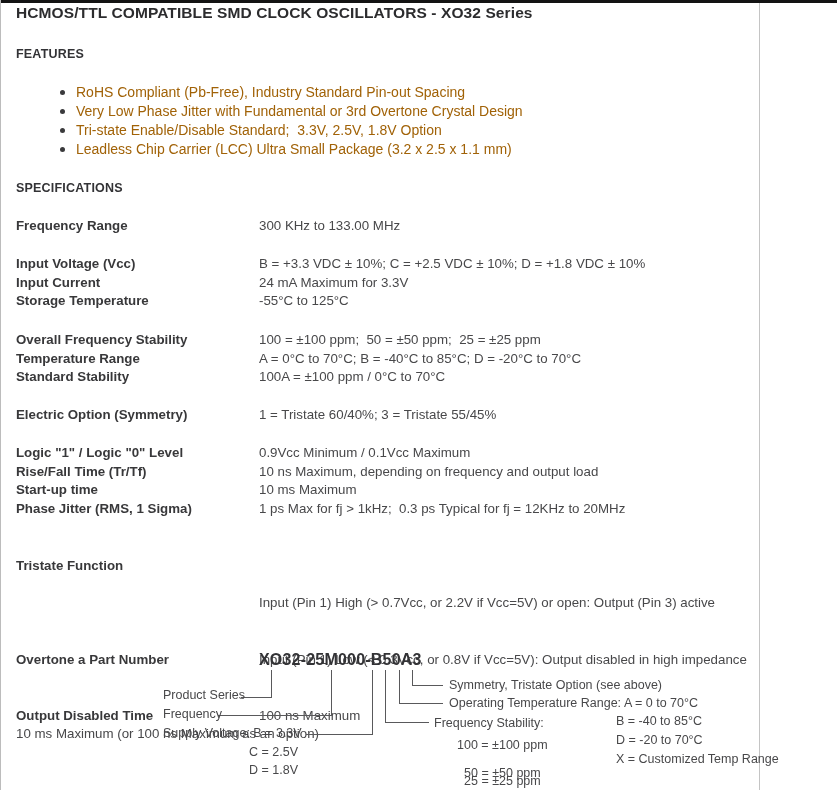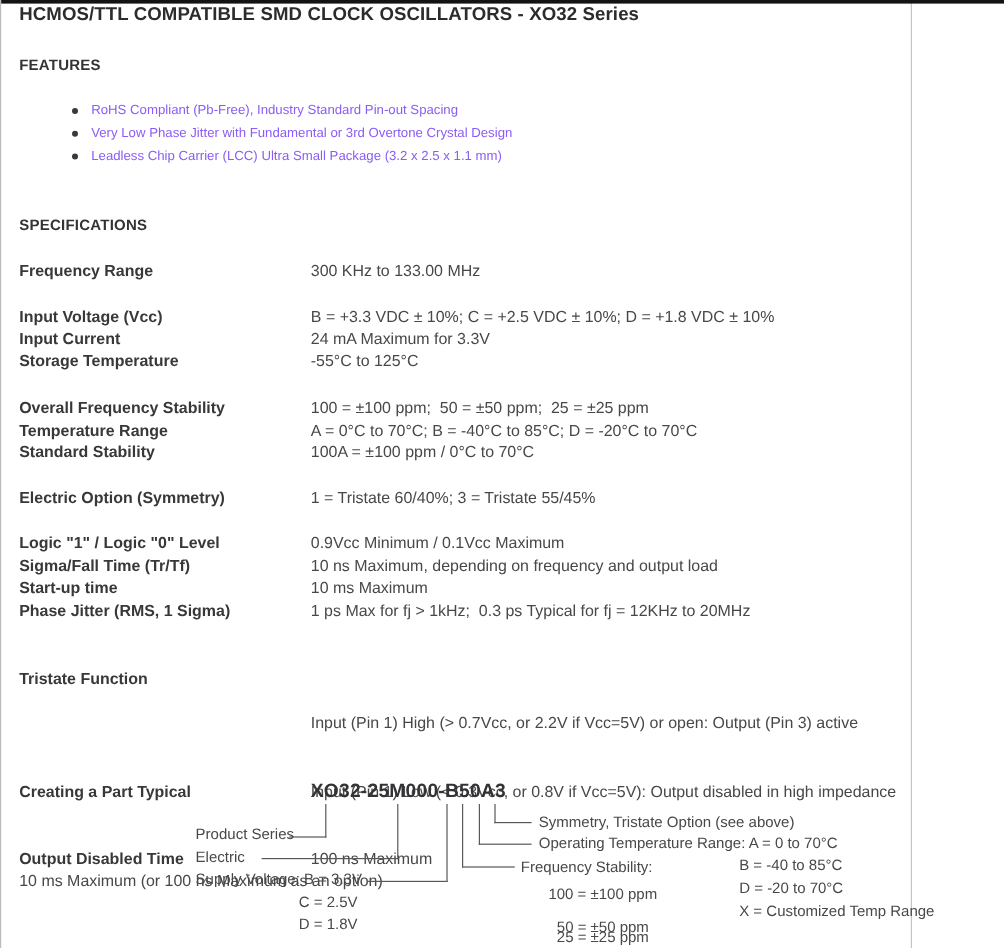--- a/index.html
+++ b/index.html
@@ -9,22 +9,22 @@
           border-left:1px solid #bcbcbc; border-right:1px solid #c4c4c4;
           box-sizing:border-box; background:#ffffff; }
   .topbar { position:absolute; top:0; left:0; width:837px; height:3px; background:#131313; }
   .doc-title { position:absolute; top:4px; left:15px; font-size:15.5px; font-weight:bold;
                color:#2c2c2e; letter-spacing:0.1px; white-space:nowrap; }
   .section-heading { position:absolute; left:15px; font-size:12.5px; font-weight:bold;
                      color:#333336; letter-spacing:0.2px; }
   .features-heading { top:47px; }
   .specs-heading { top:181px; }
   .features-list { position:absolute; left:57px; top:83px; margin:0; padding:0; list-style:none; }
-  .feature-item { position:relative; padding-left:18px; font-size:11px; line-height:19px;
-                  white-space:pre-wrap; color:#8b5cf6; }
+  .feature-item { position:relative; padding-left:18px; font-size:14px; line-height:19px;
+                  white-space:pre-wrap; color:#a16207; }
   .feature-item::before { content:""; position:absolute; left:2px; top:7px; width:5px; height:5px;
                           border-radius:50%; background:#3a3a3c; }
   .spec-group { position:absolute; left:15px; width:818px; }
   .g1 { top:217px; } .g2 { top:255px; } .g3 { top:331px; } .g4 { top:406px; }
   .g5 { top:444px; } .g6 { top:557px; } .g7 { top:651px; }
   .spec-row { display:flex; font-size:13.3px; line-height:18.7px; }
   .spec-label { width:243px; flex:none; font-weight:bold; color:#38383a; }
   .spec-value { white-space:pre-wrap; color:#48484a; }
   .pn-value { font-size:16px; font-weight:bold; letter-spacing:0.2px; color:#333336;
               line-height:16px; padding-top:1px; }
@@ -35,20 +35,21 @@
 <body>
 
 <div class="page">
   <div class="topbar"></div>
   <div class="doc-title">HCMOS/TTL COMPATIBLE SMD CLOCK OSCILLATORS - XO32 Series</div>
 
   <div class="section-heading features-heading">FEATURES</div>
   <ul class="features-list">
     <li class="feature-item">RoHS Compliant (Pb-Free), Industry Standard Pin-out Spacing</li>
     <li class="feature-item">Very Low Phase Jitter with Fundamental or 3rd Overtone Crystal Design</li>
+    <li class="feature-item">Tri-state Enable/Disable Standard;  3.3V, 2.5V, 1.8V Option</li>
     <li class="feature-item">Leadless Chip Carrier (LCC) Ultra Small Package (3.2 x 2.5 x 1.1 mm)</li>
   </ul>
 
   <div class="section-heading specs-heading">SPECIFICATIONS</div>
 
   <div class="spec-group g1">
     <div class="spec-row">
       <div class="spec-label">Frequency Range</div>
       <div class="spec-value">300 KHz to 133.00 MHz</div>
     </div>
@@ -90,21 +91,21 @@
       <div class="spec-value">1 = Tristate 60/40%; 3 = Tristate 55/45%</div>
     </div>
   </div>
 
   <div class="spec-group g5">
     <div class="spec-row">
       <div class="spec-label">Logic "1" / Logic "0" Level</div>
       <div class="spec-value">0.9Vcc Minimum / 0.1Vcc Maximum</div>
     </div>
     <div class="spec-row">
-      <div class="spec-label">Sigma/Fall Time (Tr/Tf)</div>
+      <div class="spec-label">Rise/Fall Time (Tr/Tf)</div>
       <div class="spec-value">10 ns Maximum, depending on frequency and output load</div>
     </div>
     <div class="spec-row">
       <div class="spec-label">Start-up time</div>
       <div class="spec-value">10 ms Maximum</div>
     </div>
     <div class="spec-row">
       <div class="spec-label">Phase Jitter (RMS, 1 Sigma)</div>
       <div class="spec-value">1 ps Max for fj &gt; 1kHz;  0.3 ps Typical for fj = 12KHz to 20MHz</div>
     </div>
@@ -122,41 +123,41 @@
       <div class="spec-label">Output Disabled Time</div>
       <div class="spec-value">100 ns Maximum</div>
     </div>
     <div class="spec-row">
       <div class="spec-value">10 ms Maximum (or 100 ns Maximum as an option)</div>
     </div>
   </div>
 
   <div class="spec-group g7">
     <div class="spec-row">
-      <div class="spec-label">Creating a Part Typical</div>
+      <div class="spec-label">Overtone a Part Number</div>
       <div class="spec-value pn-value">XO32-25M000-B50A3</div>
     </div>
   </div>
 
   <div class="dline" style="left:270px; top:670px; width:1px; height:28px;"></div>
   <div class="dline" style="left:330px; top:670px; width:1px; height:46px;"></div>
   <div class="dline" style="left:371px; top:670px; width:1px; height:65px;"></div>
   <div class="dline" style="left:384px; top:670px; width:1px; height:53px;"></div>
   <div class="dline" style="left:398px; top:670px; width:1px; height:34px;"></div>
   <div class="dline" style="left:411px; top:670px; width:1px; height:16px;"></div>
 
   <div class="dline" style="left:240px; top:697px; width:31px; height:1px;"></div>
   <div class="dline" style="left:217px; top:715px; width:114px; height:1px;"></div>
   <div class="dline" style="left:305px; top:734px; width:67px; height:1px;"></div>
   <div class="dline" style="left:384px; top:722px; width:44px; height:1px;"></div>
   <div class="dline" style="left:398px; top:703px; width:44px; height:1px;"></div>
   <div class="dline" style="left:411px; top:685px; width:31px; height:1px;"></div>
 
   <div class="dlabel" style="left:162px; top:689px;">Product Series</div>
-  <div class="dlabel" style="left:162px; top:708px;">Electric</div>
+  <div class="dlabel" style="left:162px; top:708px;">Frequency</div>
   <div class="dlabel" style="left:162px; top:727px;">Supply Voltage: B = 3.3V</div>
   <div class="dlabel" style="left:248px; top:746px;">C = 2.5V</div>
   <div class="dlabel" style="left:248px; top:764px;">D = 1.8V</div>
 
   <div class="dlabel" style="left:448px; top:679px;">Symmetry, Tristate Option (see above)</div>
   <div class="dlabel" style="left:448px; top:697px;">Operating Temperature Range: A = 0 to 70°C</div>
   <div class="dlabel" style="left:615px; top:715px;">B = -40 to 85°C</div>
   <div class="dlabel" style="left:615px; top:734px;">D = -20 to 70°C</div>
   <div class="dlabel" style="left:615px; top:753px;">X = Customized Temp Range</div>
 

